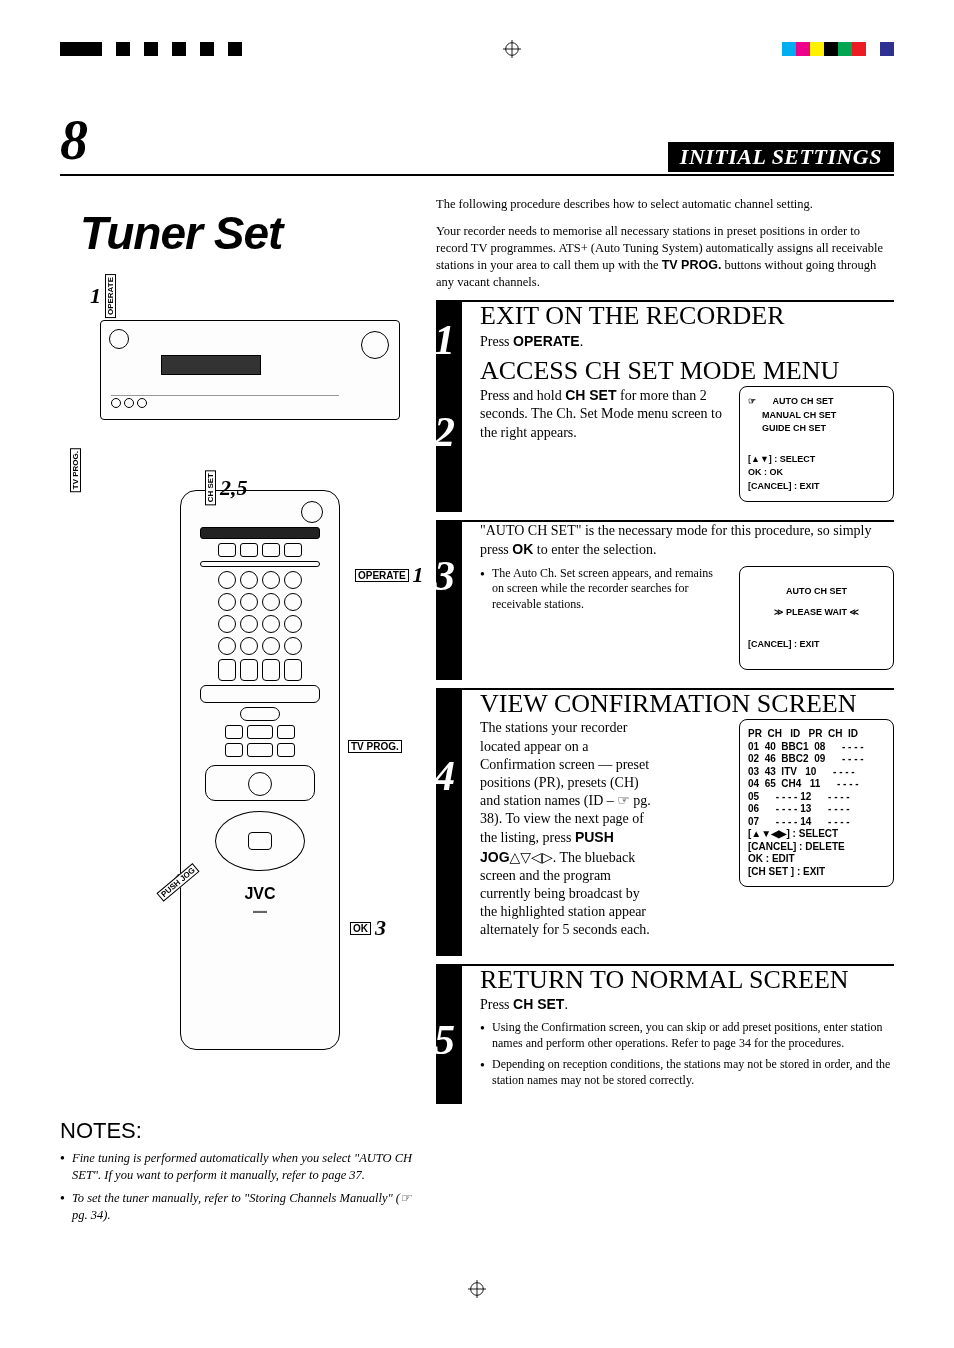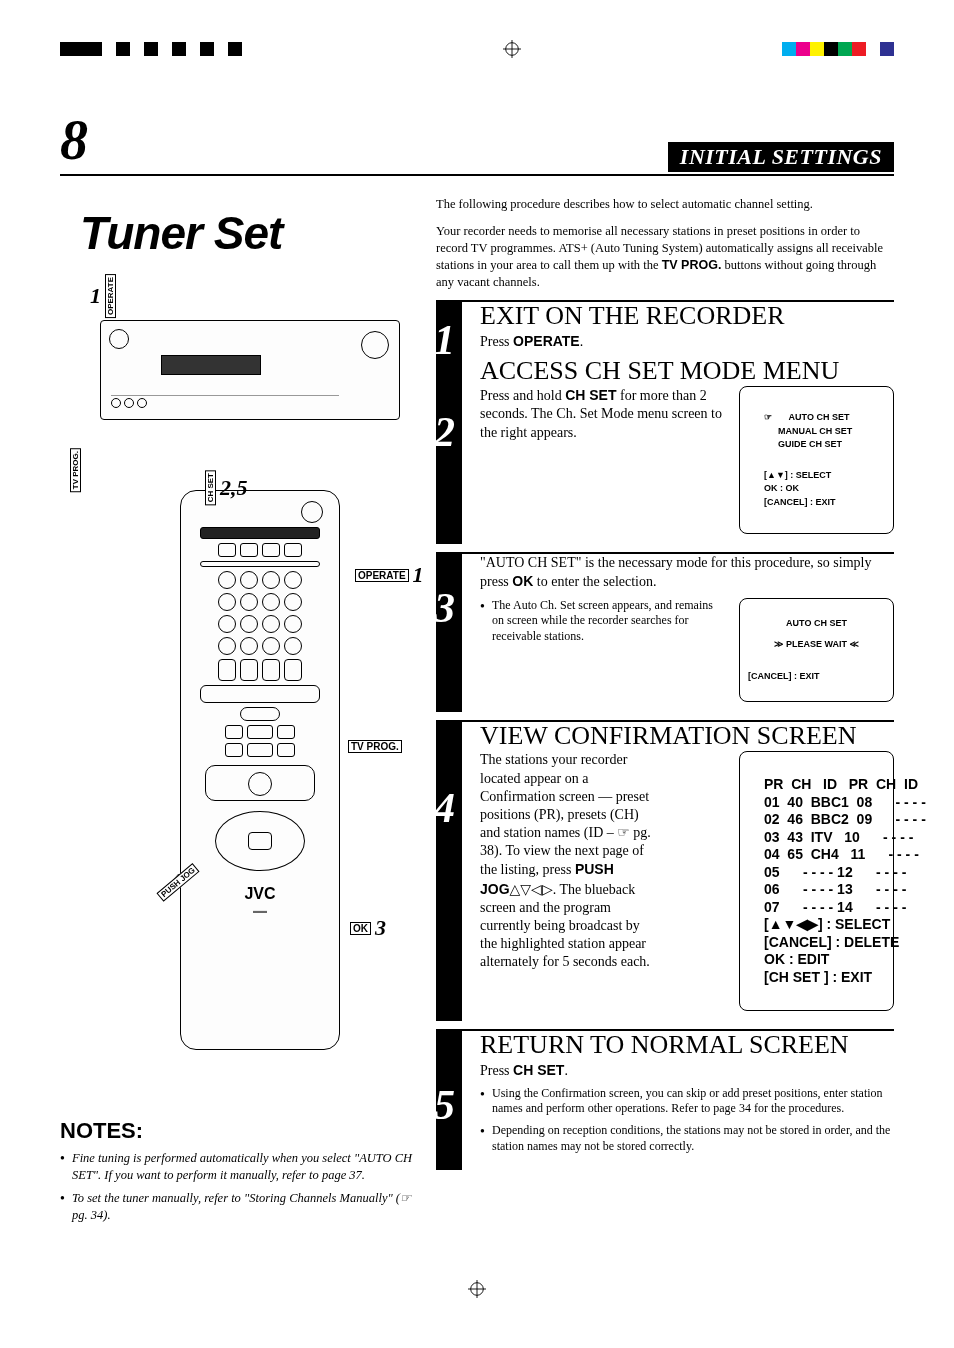--- a/index.html
+++ b/index.html
@@ -21,39 +21,39 @@
   .section-banner { background: #000; color: #fff; font-style: italic; font-weight: bold; font-size: 22px; padding: 2px 12px; letter-spacing: 0.5px; }
   .columns { display: flex; gap: 16px; }
   .left-col { width: 360px; flex-shrink: 0; }
   .right-col { flex: 1; }
   .main-title { font-family: Arial, Helvetica, sans-serif; font-weight: 900; font-size: 46px; margin: 10px 0 20px 20px; letter-spacing: -1px; font-style: italic; }
   .vcr-box { border: 1.5px solid #000; width: 300px; height: 100px; border-radius: 4px; position: relative; background: #fdfdfd; }
   .remote-box { border: 1.5px solid #000; width: 160px; height: 560px; border-radius: 16px; margin-top: 10px; background: #fdfdfd; display: flex; flex-direction: column; align-items: center; padding: 10px; gap: 4px; }
   .remote-btn-row { display:flex; gap:4px; }
   .rbtn { border:1px solid #000; border-radius:50%; width:18px; height:18px; }
   .rbtn-sq { border:1px solid #000; border-radius:3px; width:18px; height:14px; }
-  .notes-heading { font-family: Arial, Helvetica, sans-serif; font-weight: 700; font-size: 22px; margin: 28px 0 6px 0; }
+  .notes-heading { font-family: Arial, Helvetica, sans-serif; font-weight: 400; font-size: 22px; margin: 28px 0 6px 0; }
   .notes-list { list-style: none; padding-left: 0; font-style: italic; font-size: 12.5px; line-height: 1.35; }
   .notes-list li { margin-bottom: 6px; padding-left: 12px; position: relative; font-style: italic; }
   .notes-list li::before { content: "●"; position: absolute; left: 0; font-size: 8px; top: 3px; }
   .intro { font-size: 12.5px; line-height: 1.35; margin-bottom: 10px; }
   .intro b { font-family: Arial, sans-serif; font-weight: bold; }
   .step-block { display: flex; border-top: 1.5px solid #000; padding-top: 4px; margin-top: 8px; }
   .step-body { flex: 1; padding-left: 18px; padding-bottom: 10px; }
   .step-title { font-family: 'Times New Roman', serif; font-size: 26px; font-weight: 400; line-height: 1.05; margin-bottom: 2px; }
   .step-text { font-size: 14px; line-height: 1.3; margin-bottom: 6px; }
   .step-text b { font-family: Arial, sans-serif; font-weight: bold; }
   .step-bullets { list-style: none; padding-left: 0; font-size: 12px; line-height: 1.3; }
   .step-bullets li { margin-bottom: 6px; padding-left: 12px; position: relative; }
   .step-bullets li::before { content: "●"; position: absolute; left: 0; font-size: 8px; top: 3px; }
-  .screen-box { border: 1.5px solid #000; border-radius: 8px; padding: 24px; font-family: Arial, sans-serif; font-weight: bold; font-size: 9px; width: 155px; line-height: 1.5; margin-left: auto; }
+  .screen-box { border: 1.5px solid #000; border-radius: 8px; padding: 8px; font-family: Arial, sans-serif; font-weight: bold; font-size: 9px; width: 155px; line-height: 1.5; margin-left: auto; }
   .screen-box .indent { padding-left: 14px; }
   .screen-row-flex { display: flex; gap: 12px; align-items: flex-start; }
   .screen-row-flex .txt { flex: 1; }
-  .confirm-table { font-family: Arial, sans-serif; font-weight: bold; font-size: 14px; line-height: 1.25; white-space: pre; }
+  .confirm-table { font-family: Arial, sans-serif; font-weight: bold; font-size: 10px; line-height: 1.25; white-space: pre; }
   .step-group-first { border-top: 2px solid #000; margin-top: 6px; }
   .black-strip { width: 26px; background: #000; flex-shrink: 0; margin-top: 0; }
   .all-steps { border-left: 0; }
   .footer-reg { display:flex; justify-content:center; margin-top:50px; }
   .diag-wrap { position: relative; width: 360px; }
   .ca { position:absolute; display:flex; align-items:center; gap:4px; }
   .ca .lbl { font-family: Arial; font-weight:bold; font-size:10px; border:1px solid #000; padding:0 2px; background:#fff; }
   .ca .num { font-family: Georgia; font-style:italic; font-weight:bold; font-size:22px; }
   .rot { writing-mode: vertical-rl; transform: rotate(180deg); font-family: Arial; font-weight:bold; font-size:8px; border:1px solid #000; padding:2px 0; background:#fff; }
 </style>

